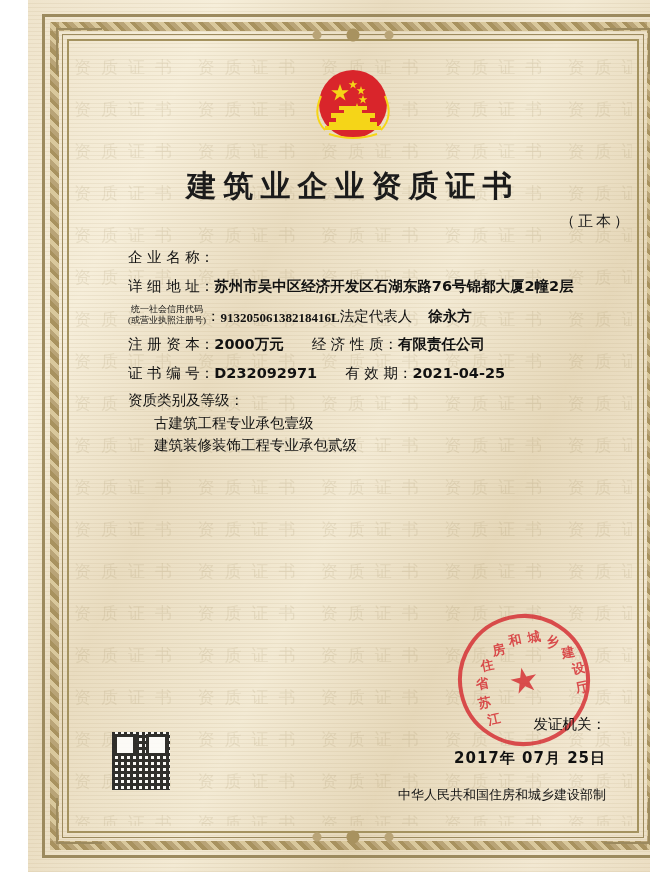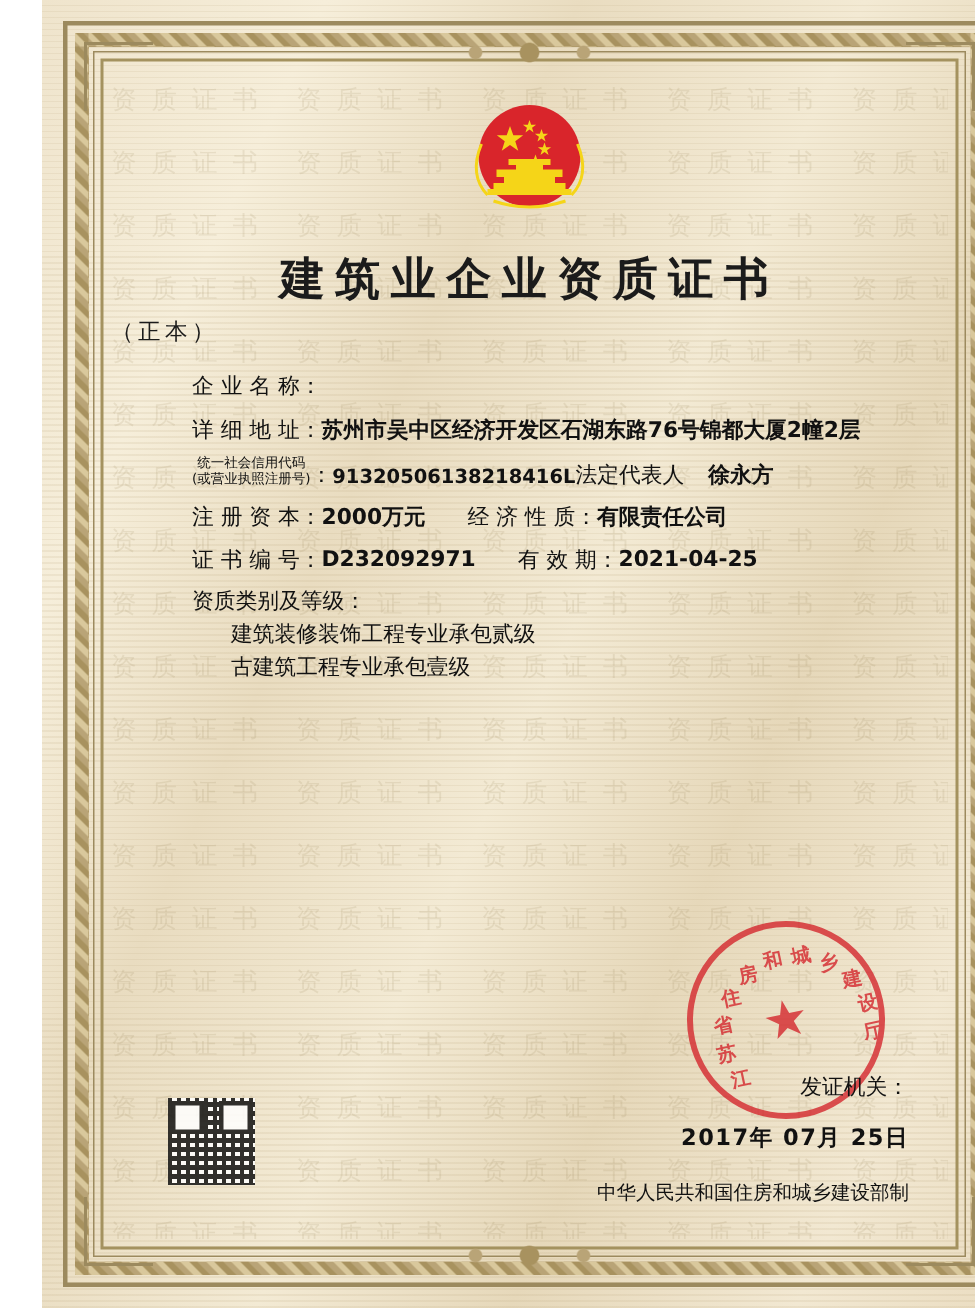--- a/index.html
+++ b/index.html
@@ -139,21 +139,21 @@
     font-size: 30px;
     font-weight: bold;
     letter-spacing: 7px;
     color: #1b1b1b;
     font-family: "DejaVu Sans", sans-serif;
   }
   .subtitle {
     position: absolute;
     top: 166px;
     width: 100%;
-    text-align: left;
+    text-align: right;
     font-size: 15px;
     letter-spacing: 3px;
     color: #1b1b1b;
     font-family: Liberation Serif, serif;
   }
 
   
   .fields {
     position: absolute;
     top: 200px;
@@ -185,20 +185,21 @@
     font-size: 9px;
     line-height: 11px;
     white-space: nowrap;
     text-align: center;
     color: #111;
   }
   .row-uscc {
     display: flex;
     align-items: flex-end;
     margin-bottom: 7px;
+    font-family: Liberation Serif, serif;
   }
   .spacer-30 { width: 28px; }
   .spacer-18 { width: 16px; }
 
   .qual-head {
     font-size: 14.5px;
     margin-top: 4px;
     margin-bottom: 2px;
   }
   .qual-item {
@@ -406,22 +407,22 @@
         <span class="lbl">证 书 编 号</span>
         <span class="lbl">：</span>
         <span class="val">D232092971</span>
         <span class="spacer-30"></span>
         <span class="lbl">有  效  期</span>
         <span class="lbl">：</span>
         <span class="val">2021-04-25</span>
       </div>
 
       <div class="qual-head">资质类别及等级：</div>
+      <div class="qual-item">古建筑工程专业承包壹级</div>
       <div class="qual-item">建筑装修装饰工程专业承包贰级</div>
-      <div class="qual-item">古建筑工程专业承包壹级</div>
     </div>
 
     <div class="seal">
       <div class="ring"></div>
       <div class="star">★</div>
       <div class="arc-text">
         <span style="transform: rotate(-118deg) translate(0,-50px) rotate(118deg);">江</span>
         <span style="transform: rotate(-96deg) translate(0,-50px) rotate(96deg);">苏</span>
         <span style="transform: rotate(-74deg) translate(0,-50px) rotate(74deg);">省</span>
         <span style="transform: rotate(-52deg) translate(0,-50px) rotate(52deg);">住</span>

